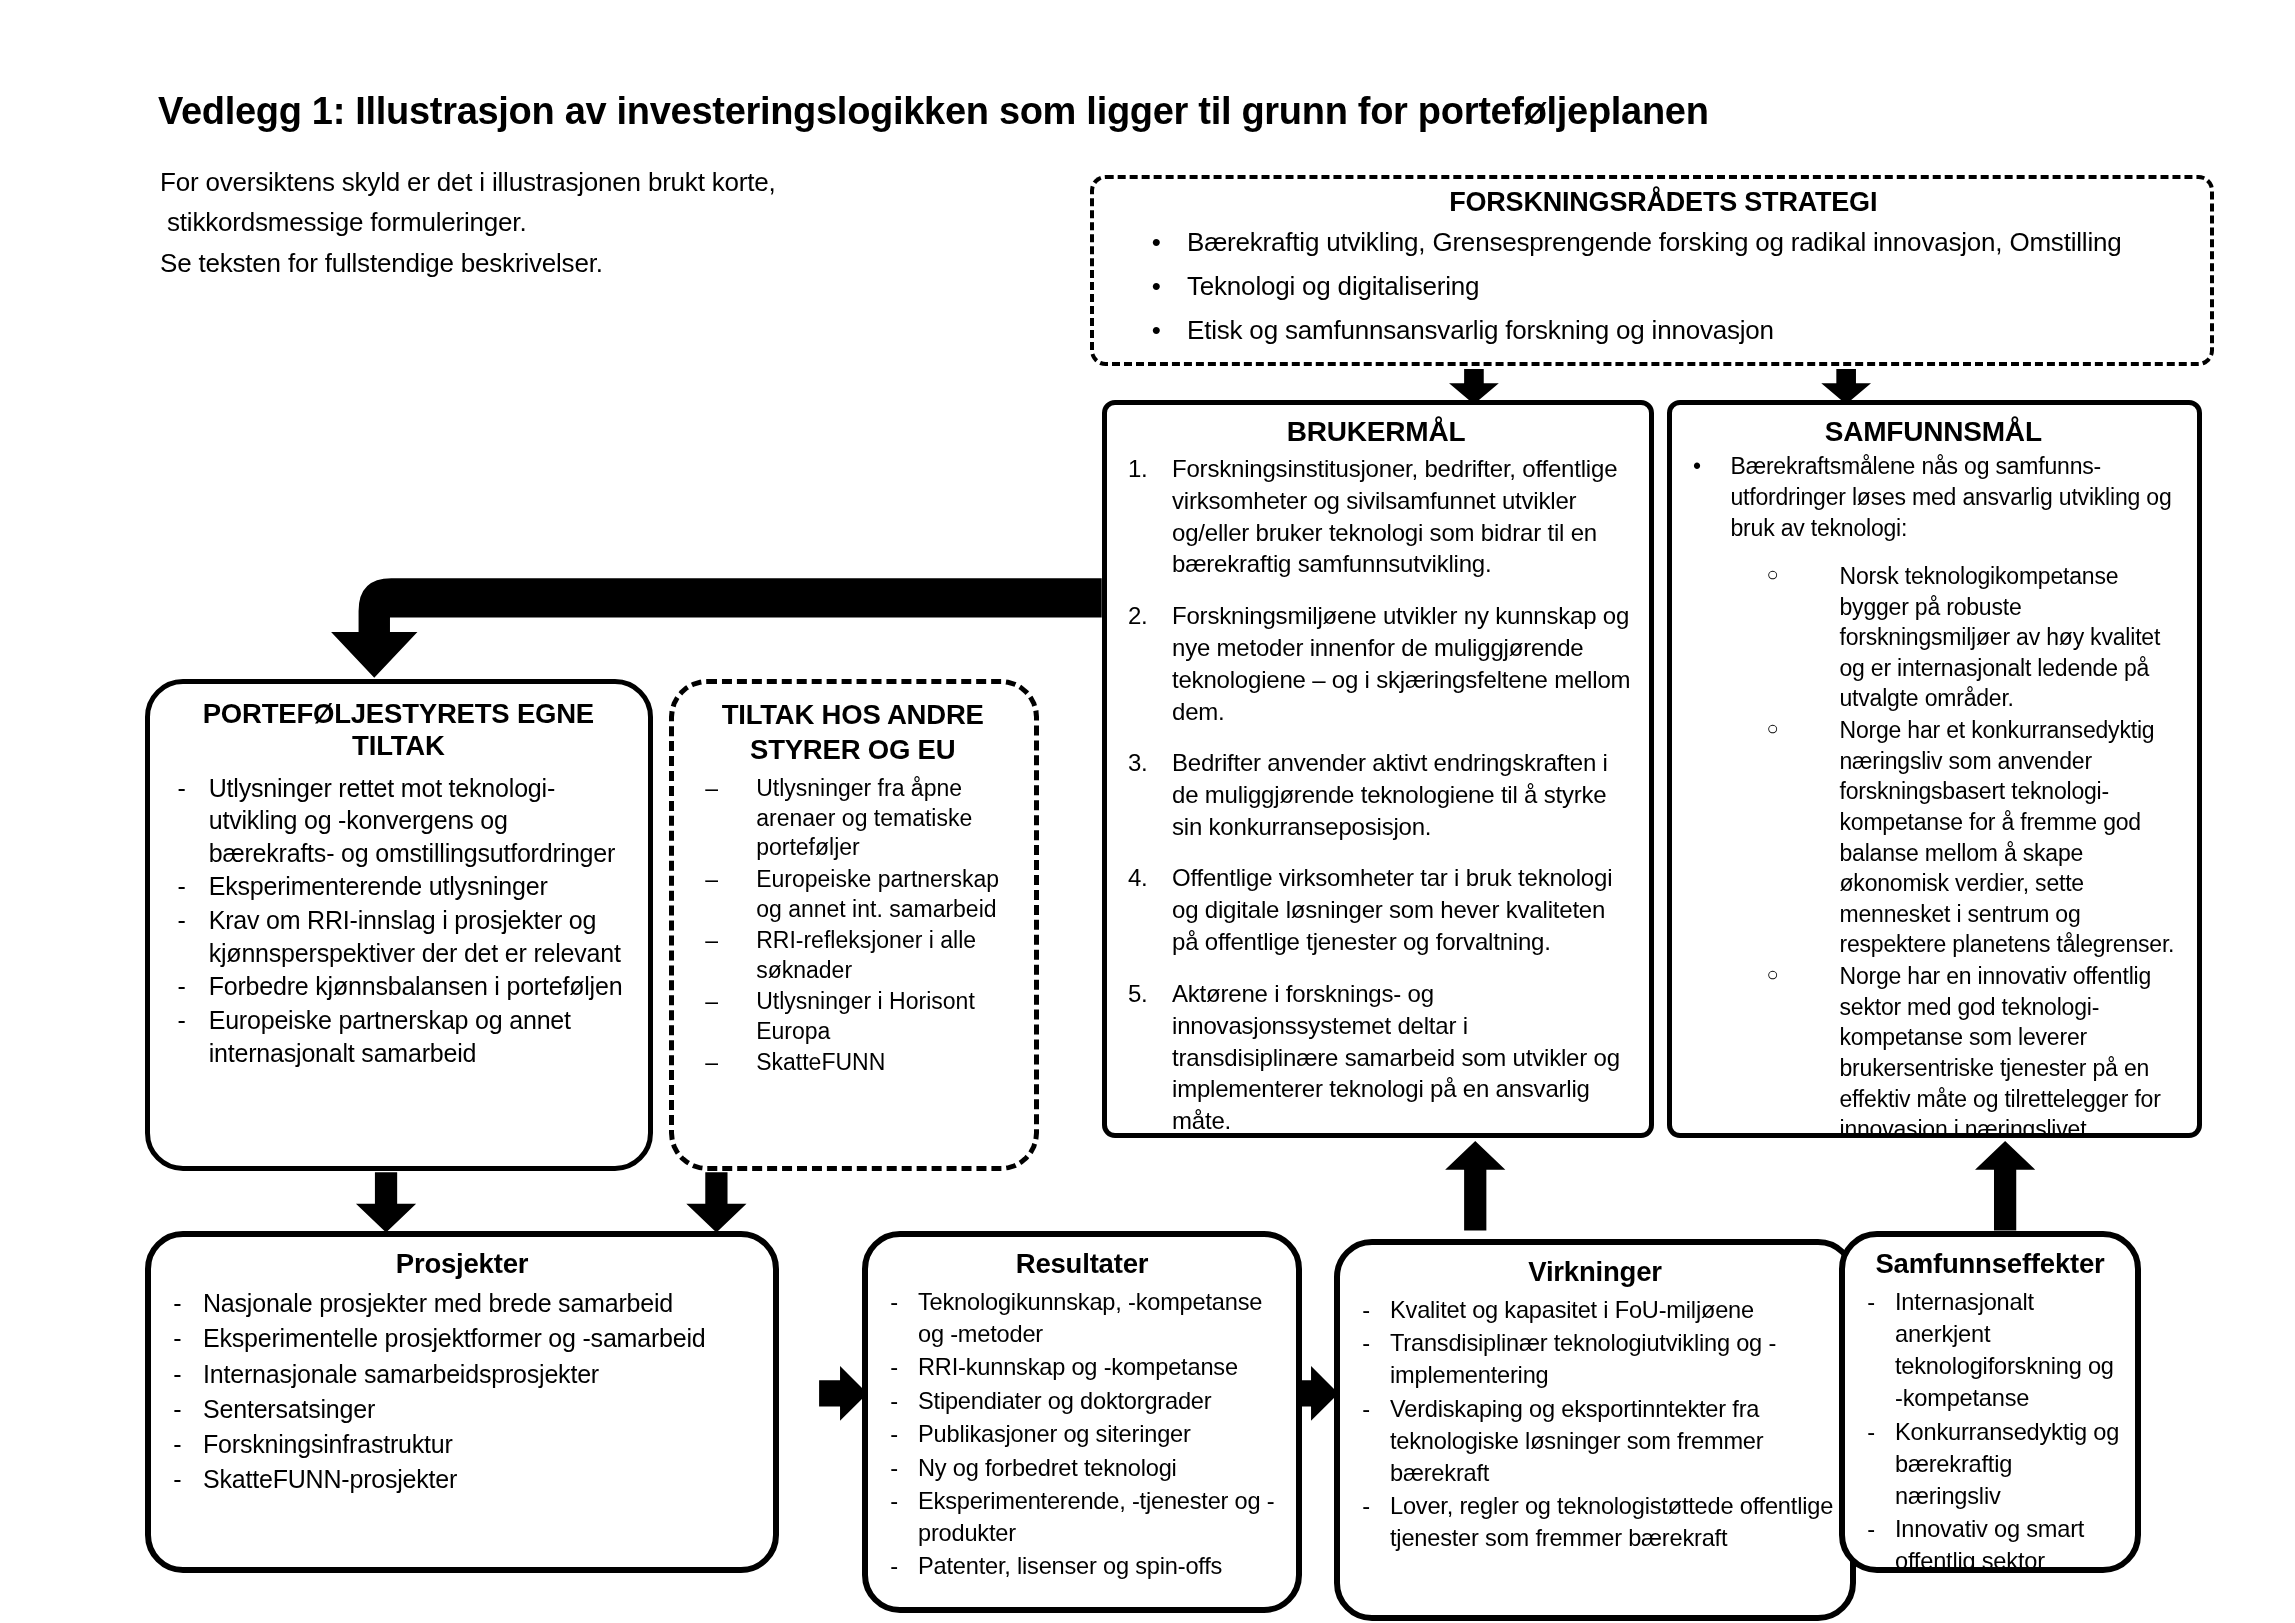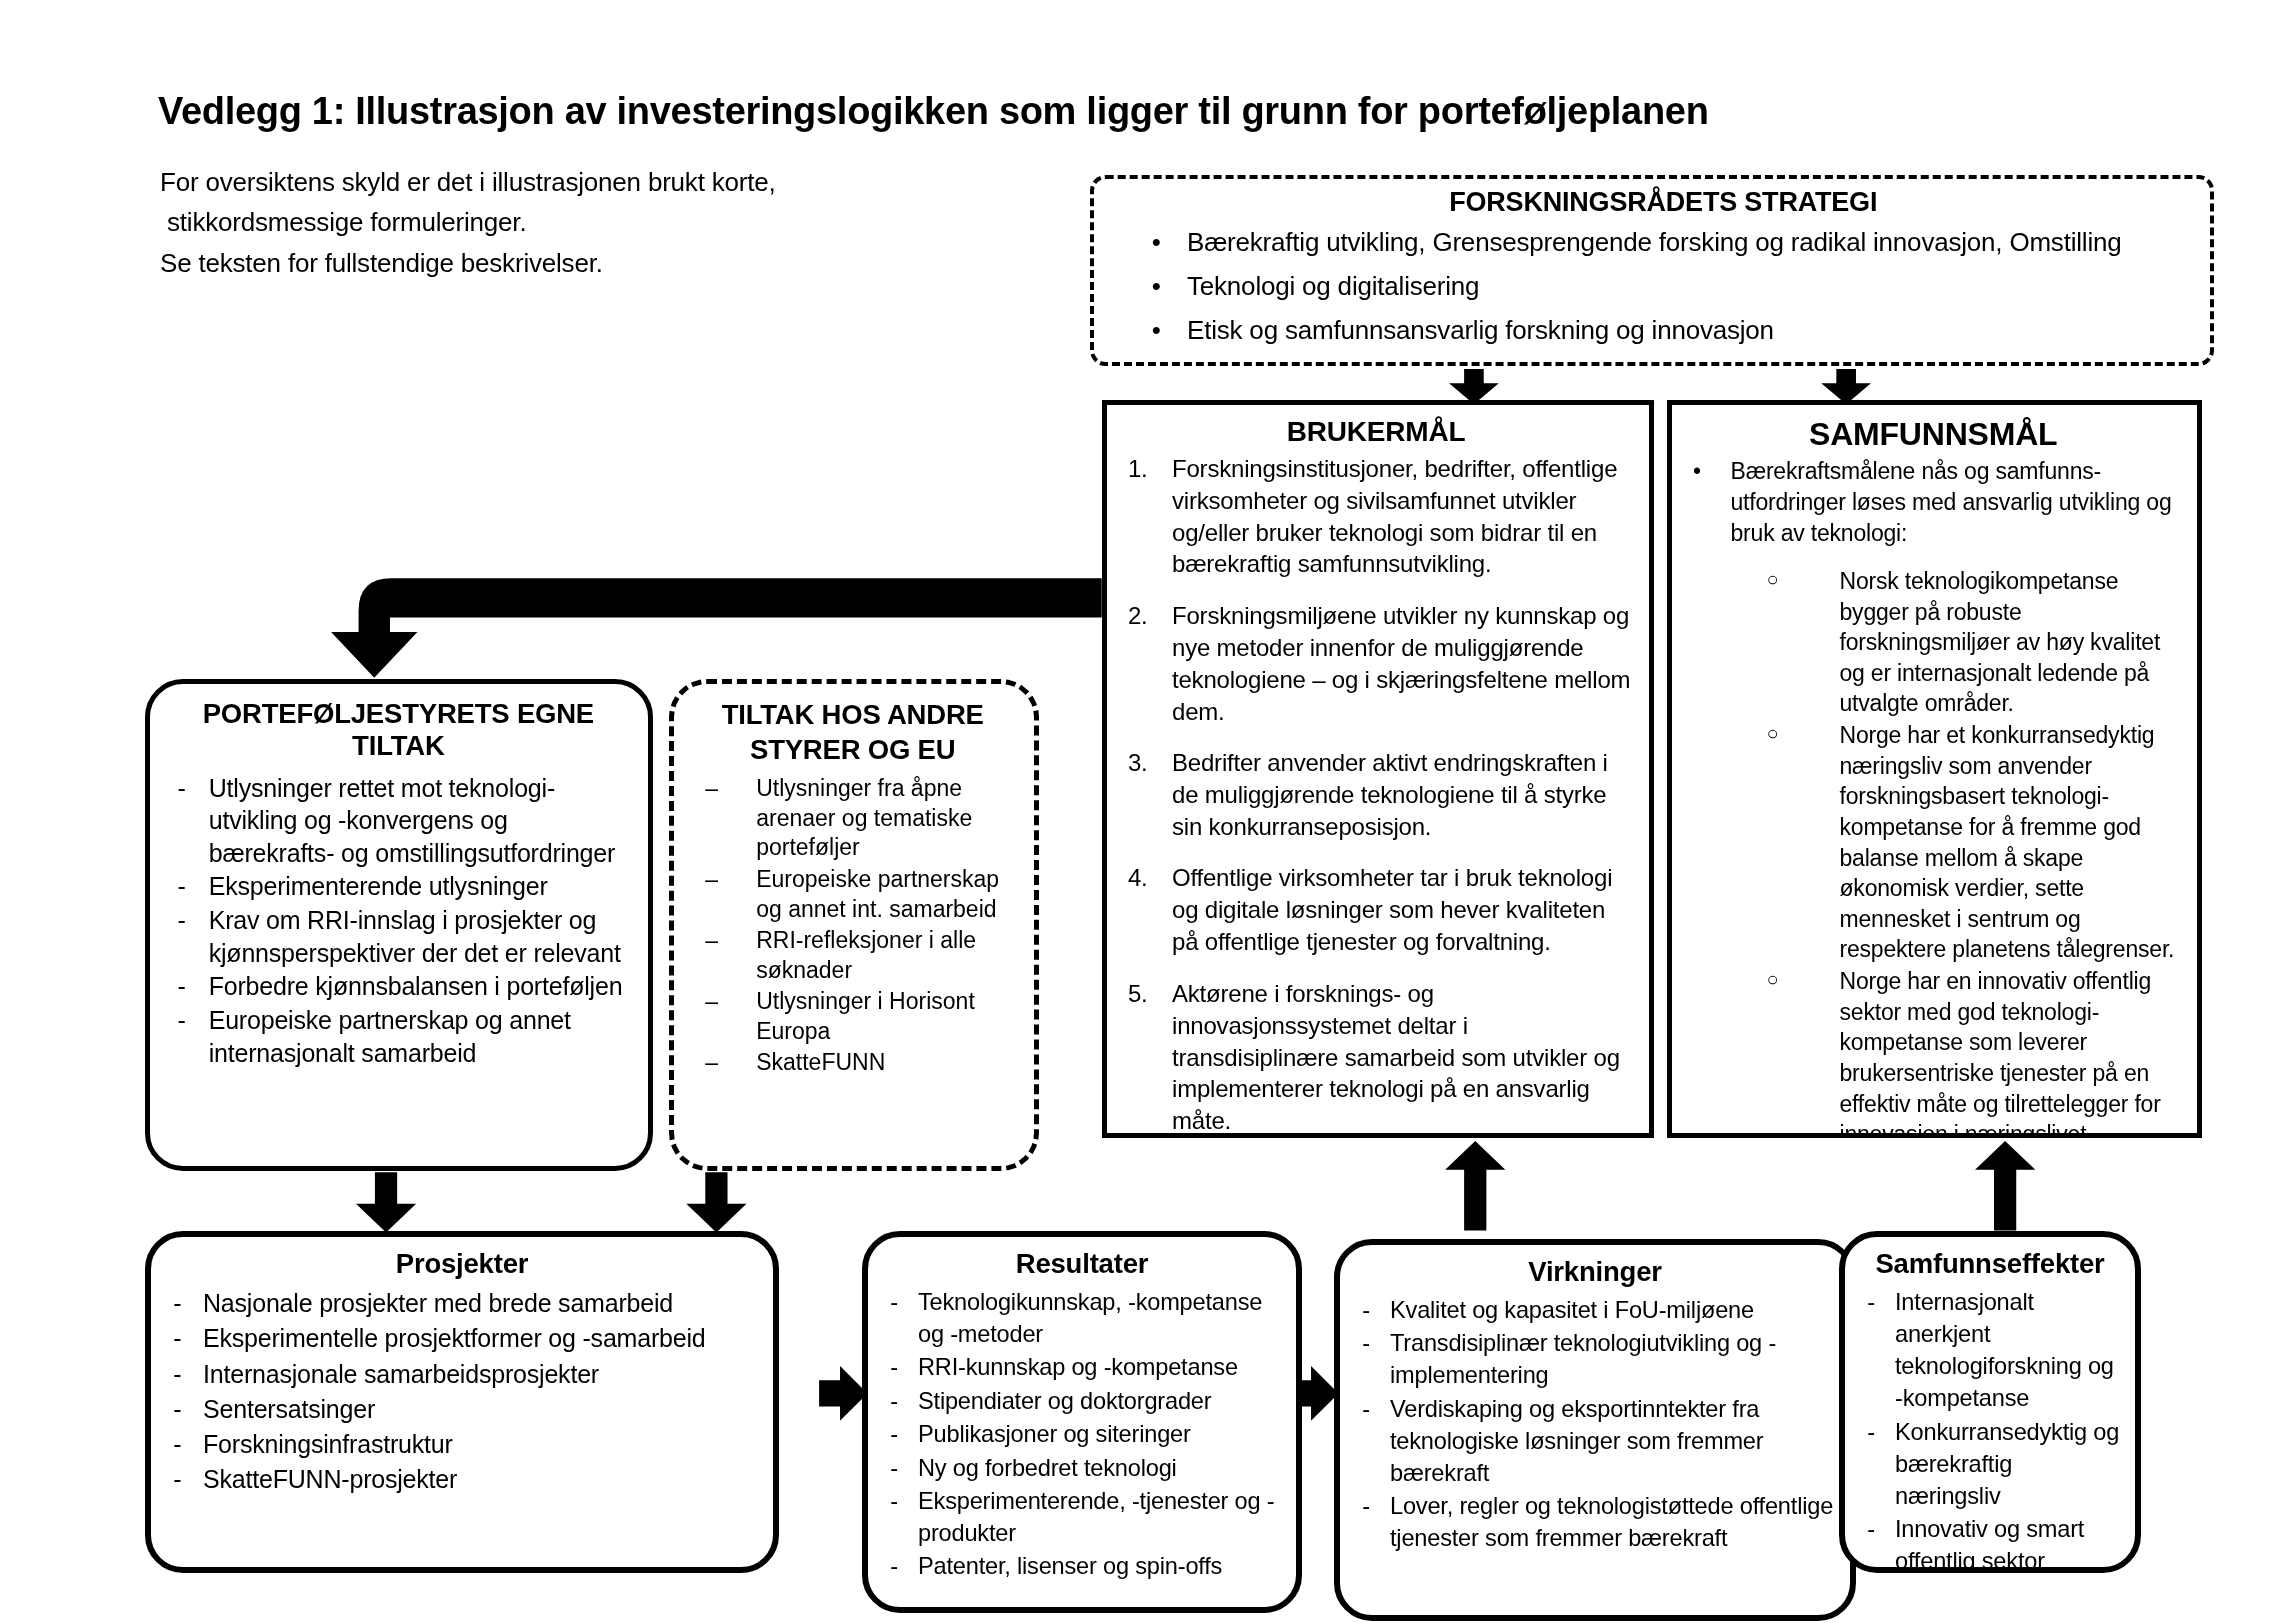--- a/index.html
+++ b/index.html
@@ -3,39 +3,39 @@
 <meta charset="utf-8">
 <style>
   * { margin:0; padding:0; box-sizing:border-box; }
   html,body { background:#ffffff; }
   body { font-family:"Liberation Sans", sans-serif; color:#000; }
   .canvas { position:relative; width:2295px; height:1623px; background:#fff; overflow:hidden; }
 
   .page-title { position:absolute; left:158px; top:90px; font-size:38px; font-weight:bold; letter-spacing:-0.3px; }
   .intro { position:absolute; left:160px; top:162px; width:851px; font-size:26px; line-height:1.55; white-space:pre-wrap; letter-spacing:-0.2px; }
 
-  .box { position:absolute; background:#fff; overflow:hidden; }
+  .box { position:absolute; background:#fff; overflow:hidden;border-radius:13px; }
   .box-title { font-weight:bold; text-align:center; letter-spacing:-0.2px; }
 
   
   .strategy { left:1090px; top:175px; width:1124px; height:191px; border:4.6px dashed #000; border-radius:15.7px; padding:7.9px 19.6px 0 42px; }
   .strategy .box-title { font-size:27px; margin-bottom:7.9px; }
   .strategy ul { list-style:none; font-size:26px; line-height:1.25; }
   .strategy li { position:relative; padding-left:51px; margin-bottom:11.8px; letter-spacing:-0.2px; }
   .strategy li::before { content:"\2022"; position:absolute; left:15.7px; }
 
   
   .brukermal { left:1102px; top:400px; width:552px; height:738px; border:5.9px solid #000; padding:10.5px 17px 0 13px; }
   .brukermal .box-title { font-size:28px; margin-bottom:5.2px; }
   .brukermal ol { list-style:none; counter-reset:n; font-size:24px; line-height:1.33; }
   .brukermal li { counter-increment:n; position:relative; padding-left:52px; margin-bottom:19.6px; letter-spacing:-0.2px; }
   .brukermal li::before { content:counter(n) "."; position:absolute; left:7.9px; }
 
   .samfunnsmal { left:1667px; top:400px; width:535px; height:738px; border:5.9px solid #000; padding:10.5px 13px 0 10.5px; }
-  .samfunnsmal .box-title { font-size:32px; margin-bottom:3.9px; }
+  .samfunnsmal .box-title { font-size:28px; margin-bottom:3.9px; }
   .samfunnsmal .lead { position:relative; font-size:23px; line-height:1.33; padding-left:48px; letter-spacing:-0.2px; margin-bottom:18px; }
   .samfunnsmal .lead::before { content:"\2022"; position:absolute; left:10.5px; }
   .samfunnsmal ul { list-style:none; font-size:23px; line-height:1.33; }
   .samfunnsmal li { position:relative; padding-left:157px; letter-spacing:-0.2px; margin-bottom:1.3px; }
   .samfunnsmal li::before { content:"\25CB"; position:absolute; left:84px; font-size:20px; }
 
   
   .egne { left:145px; top:679px; width:508px; height:492px; border:5.9px solid #000; border-radius:38px; padding:14.4px 17px 0 15.7px; }
   .egne .box-title { font-size:27.5px; margin-bottom:9.2px; }
   .egne ul { list-style:none; font-size:25px; line-height:1.3; }

